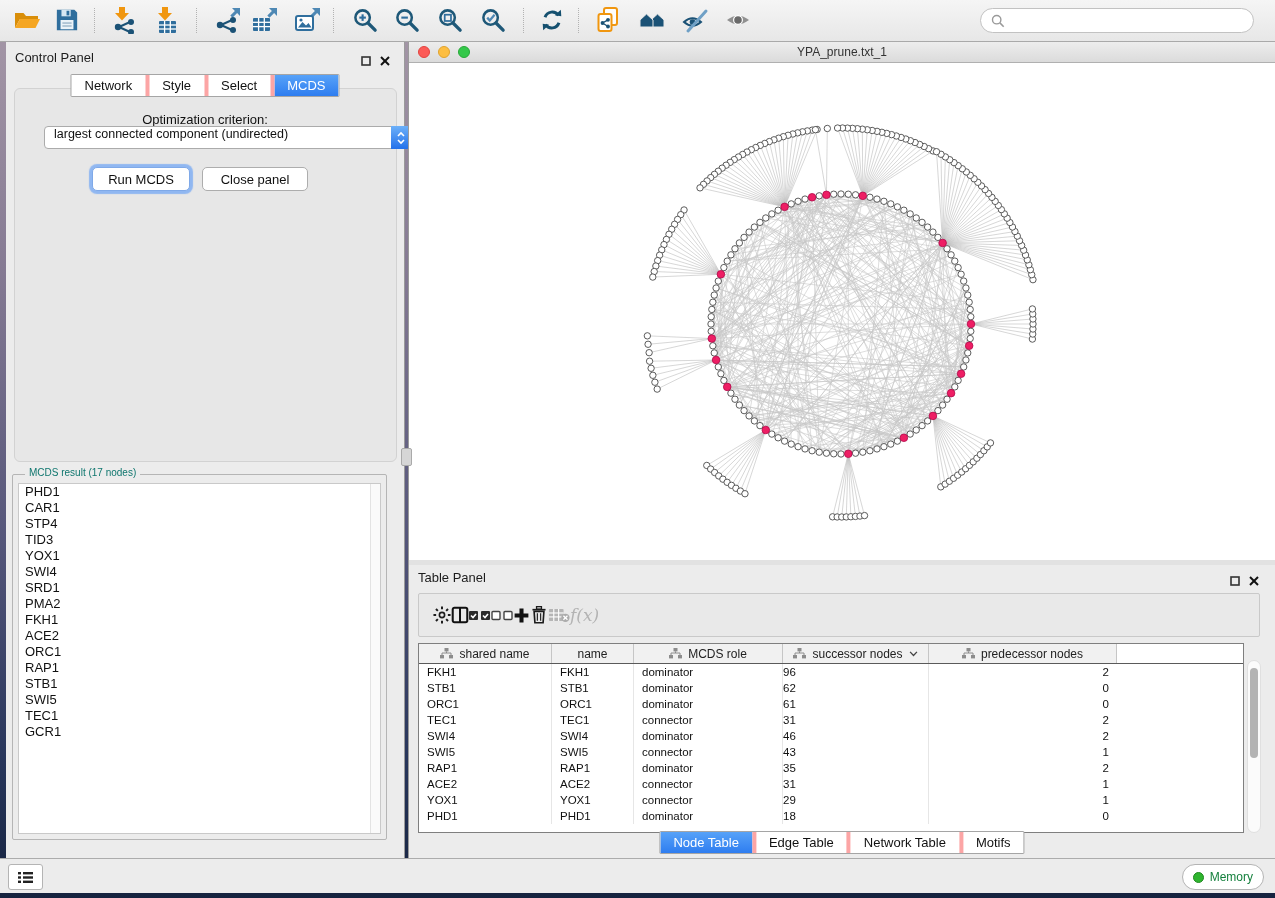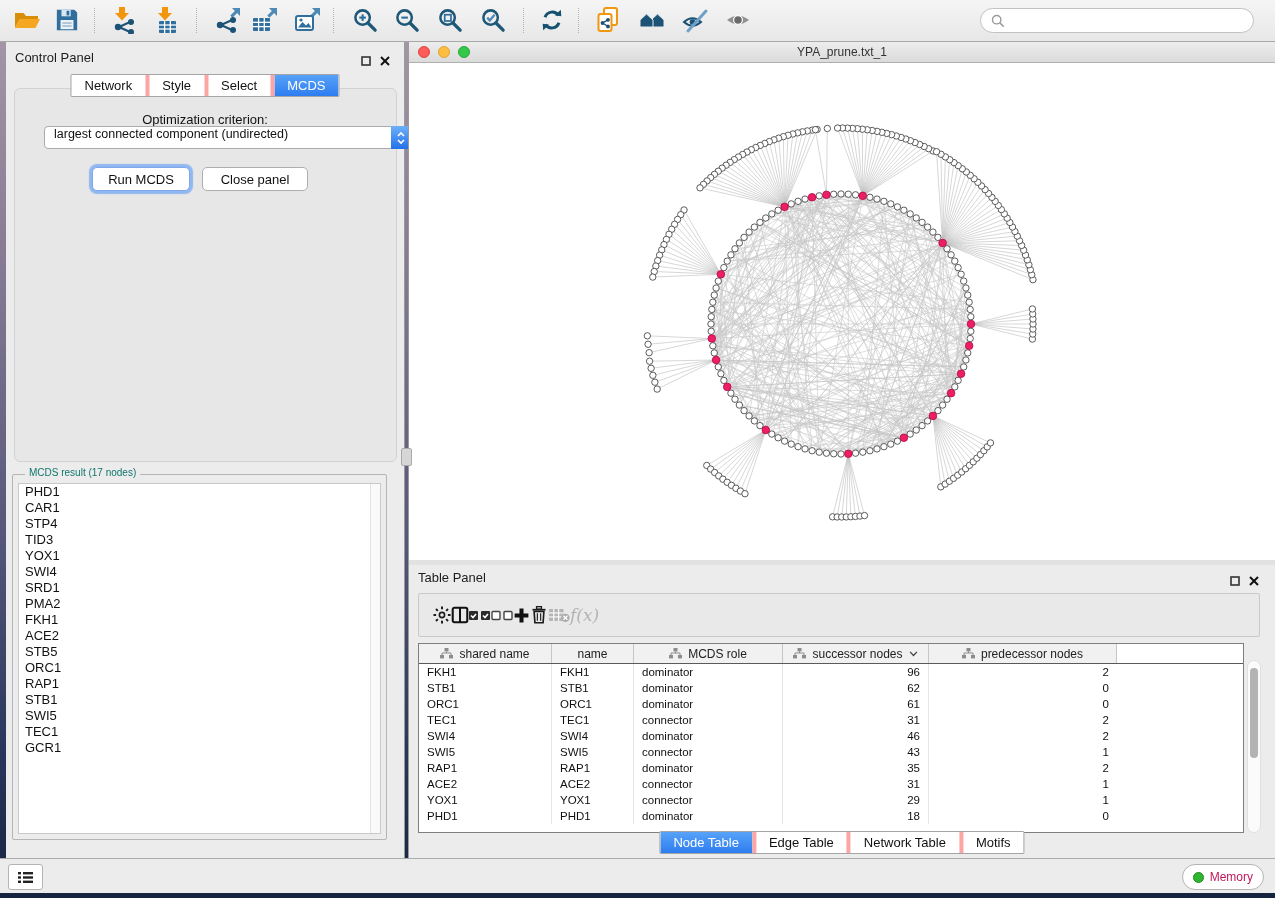--- a/index.html
+++ b/index.html
@@ -54,30 +54,30 @@
   .tp-ico{display:flex;align-items:center;justify-content:center;}
   .fx{font-family:"DejaVu Serif",serif;font-style:italic;font-size:17px;color:#b3b3b3;}
   .ntable{position:absolute;left:9px;top:78px;width:826px;height:190px;background:#fff;border:1px solid #7f7f7f;box-sizing:border-box;overflow:hidden;}
   .theader{display:flex;height:19px;border-bottom:1px solid #5a5a5a;background:#fff;}
   .hcell{background:#f1f1f1;border-right:1px solid #c6c6c6;display:flex;align-items:center;justify-content:center;gap:6px;
          font-size:12px;color:#222;box-sizing:border-box;white-space:nowrap;}
   .hfill{flex:1;background:#fff;}
   .trow{display:flex;height:16px;align-items:center;}
   .tcell{font-size:11.5px;color:#111;box-sizing:border-box;border-right:1px solid #e6e6e6;height:16px;line-height:16px;white-space:nowrap;overflow:hidden;}
   .c0{width:133px;padding-left:8px;} .c1{width:82px;padding-left:8px;} .c2{width:149px;padding-left:8px;}
-  .c3{width:146px;text-align:right;padding-right:8px;} .c4{width:188px;text-align:right;padding-right:8px;border-right:none;}
+  .c3{width:146px;text-align:left;padding-right:8px;} .c4{width:188px;text-align:right;padding-right:8px;border-right:none;}
   .w0{width:133px;} .w1{width:82px;} .w2{width:149px;} .w3{width:146px;} .w4{width:188px;}
   .tscroll{position:absolute;left:838px;top:95px;width:14px;height:173px;background:#fbfbfb;border:1px solid #e0e0e0;border-radius:7px;box-sizing:border-box;}
   .tthumb{position:absolute;left:2px;top:7px;width:8px;height:90px;background:#b3b3b3;border-radius:4px;}
   .bottom-tabs{bottom:4px;}
   
   .status-bar{position:absolute;left:0;top:858px;width:1275px;height:35px;background:#ececec;border-top:1px solid #acacac;box-sizing:border-box;}
   .sq-btn{position:absolute;background:#fff;border:1px solid #b4b4b4;border-radius:3px;display:flex;align-items:center;justify-content:center;}
   .memory-btn{position:absolute;right:11px;top:5px;height:24px;padding:0 10px;background:#fff;border:1px solid #b4b4b4;border-radius:13px;
-              display:flex;align-items:center;gap:6px;font-size:12px;color:#be185d;}
+              display:flex;align-items:center;gap:6px;font-size:12px;color:#15803d;}
   .memdot{width:11px;height:11px;border-radius:50%;background:#2fb52f;border:1px solid #1f8a1f;box-sizing:border-box;}
 </style>
 </head>
 <body>
 
 <div class="app">
 
   <div class="toolbar">
     <div class="tbtn" style="left:11px">
       <svg width="28" height="26" viewBox="0 0 28 26">
@@ -281,21 +281,20 @@
       <div class="mcds-item">PHD1</div>
           <div class="mcds-item">CAR1</div>
           <div class="mcds-item">STP4</div>
           <div class="mcds-item">TID3</div>
           <div class="mcds-item">YOX1</div>
           <div class="mcds-item">SWI4</div>
           <div class="mcds-item">SRD1</div>
           <div class="mcds-item">PMA2</div>
           <div class="mcds-item">FKH1</div>
           <div class="mcds-item">ACE2</div>
-          <div class="mcds-item">STB5</div>
           <div class="mcds-item">ORC1</div>
           <div class="mcds-item">RAP1</div>
           <div class="mcds-item">STB1</div>
           <div class="mcds-item">SWI5</div>
           <div class="mcds-item">TEC1</div>
           <div class="mcds-item">GCR1</div>
         </div>
     </div>
   </div>
 

